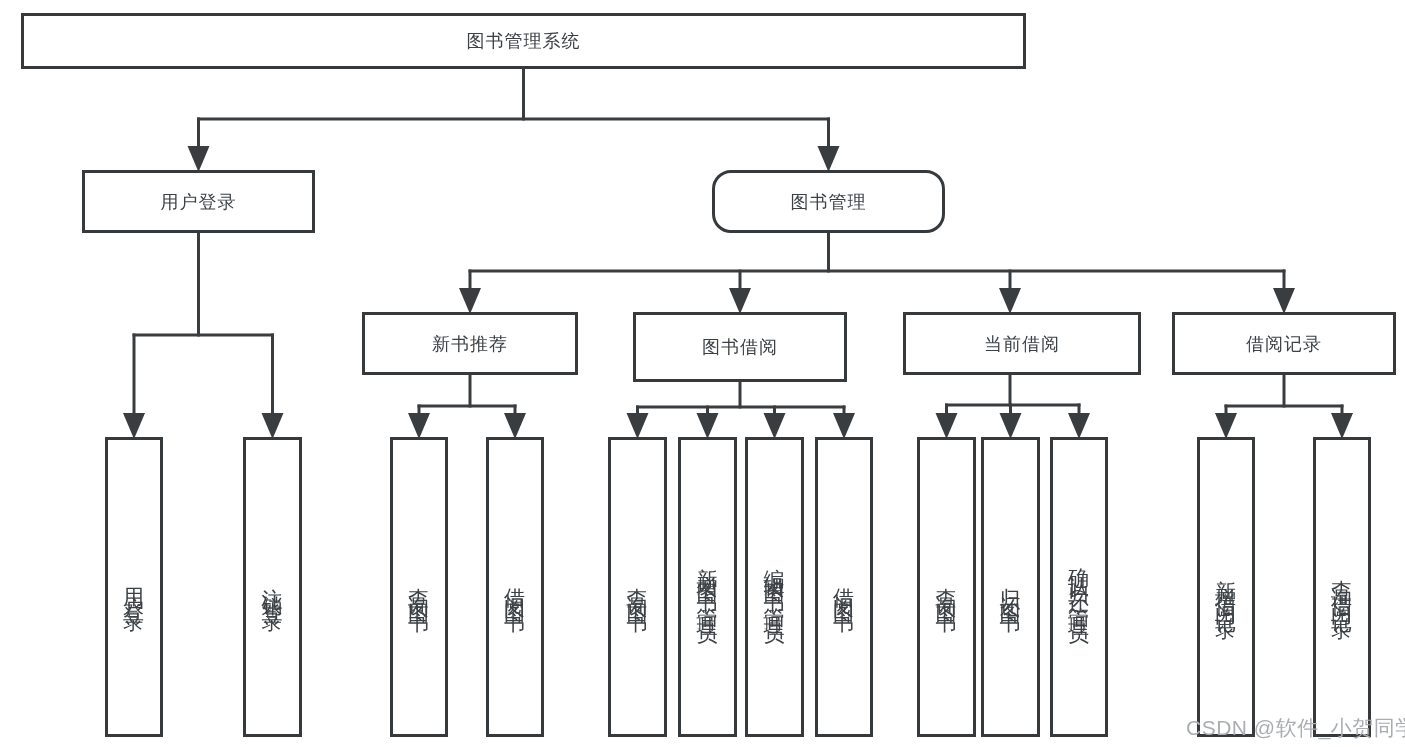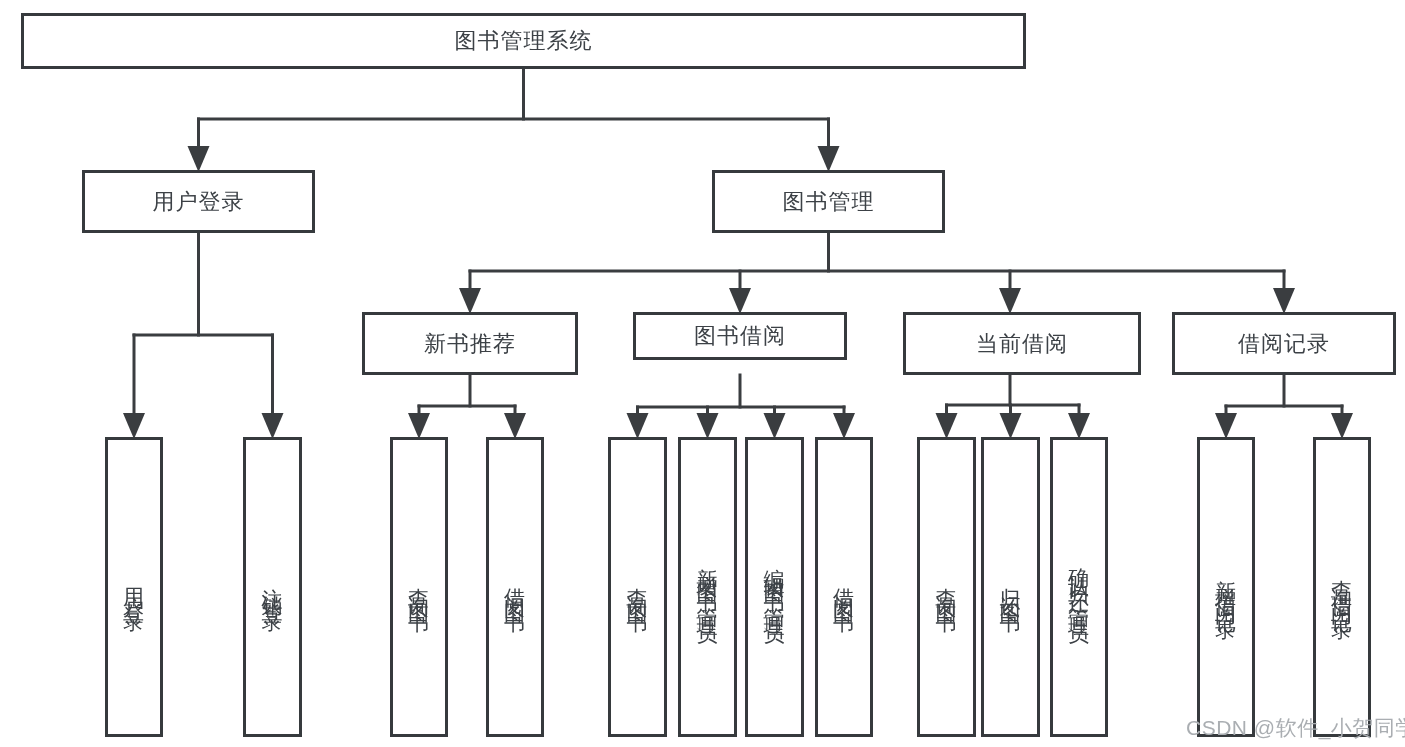--- a/index.html
+++ b/index.html
@@ -26,21 +26,21 @@
     box-sizing: border-box;
     background: #ffffff;
     border: 3px solid #363a3d;
     color: #3c4146;
     display: flex;
     align-items: center;
     justify-content: center;
     z-index: 2;
   }
   .node.h {
-    font-size: 22px;
+    font-size: 18px;
     letter-spacing: 1px;
     white-space: nowrap;
   }
   .node.v {
     writing-mode: vertical-rl;
     text-orientation: mixed;
     font-size: 21px;
     letter-spacing: 8px;
     line-height: 1;
   }
@@ -125,25 +125,25 @@
         <polygon points="1215,413 1237,413 1226,439" fill="#3a3d40"></polygon>
         <line x1="1342" y1="406" x2="1342" y2="413" stroke="#3a3d40" stroke-width="3" stroke-linecap="square"></line>
         <polygon points="1331,413 1353,413 1342,439" fill="#3a3d40"></polygon>
       </g>
     </svg>
   <div id="nodes">
       <div class="node h" style="left: 21px; top: 13px; width: 1005px; height: 56px; border-color: rgb(54, 58, 61); color: rgb(60, 65, 70);">图书管理系统</div>
       <div class="node h" style="left: 82px; top: 170px; width: 233px; height: 63px; border-color: rgb(54, 58, 61); color: rgb(60, 65, 70);">用户登录</div>
       <div class="node v" style="left: 105px; top: 437px; width: 58px; height: 300px; border-color: rgb(54, 58, 61); color: rgb(60, 65, 70);">用户登录</div>
       <div class="node v" style="left: 243px; top: 437px; width: 59px; height: 300px; border-color: rgb(54, 58, 61); color: rgb(60, 65, 70);">注销登录</div>
-      <div class="node h" style="left: 712px; top: 170px; width: 233px; height: 63px; border-color: rgb(54, 58, 61); color: rgb(60, 65, 70);">图书管理</div>
+      <div class="node h" style="left: 712px; top: 170px; width: 233px; height: 63px; border-color: rgb(54, 58, 61); color: rgb(60, 65, 70); border-radius: 19px;">图书管理</div>
       <div class="node h" style="left: 362px; top: 312px; width: 216px; height: 63px; border-color: rgb(54, 58, 61); color: rgb(60, 65, 70);">新书推荐</div>
       <div class="node v" style="left: 390px; top: 437px; width: 58px; height: 300px; border-color: rgb(54, 58, 61); color: rgb(60, 65, 70);">查询图书</div>
       <div class="node v" style="left: 486px; top: 437px; width: 58px; height: 300px; border-color: rgb(54, 58, 61); color: rgb(60, 65, 70);">借阅图书</div>
-      <div class="node h" style="left: 633px; top: 312px; width: 214px; height: 48px; border-color: rgb(54, 58, 61); color: rgb(60, 65, 70);">图书借阅</div>
+      <div class="node h" style="left: 633px; top: 312px; width: 214px; height: 70px; border-color: rgb(54, 58, 61); color: rgb(60, 65, 70);">图书借阅</div>
       <div class="node v" style="left: 608px; top: 437px; width: 59px; height: 300px; border-color: rgb(54, 58, 61); color: rgb(60, 65, 70);">查询图书</div>
       <div class="node v" style="left: 678px; top: 437px; width: 59px; height: 300px; border-color: rgb(54, 58, 61); color: rgb(60, 65, 70);">新增图书（管理员）</div>
       <div class="node v" style="left: 745px; top: 437px; width: 59px; height: 300px; border-color: rgb(54, 58, 61); color: rgb(60, 65, 70);">编辑图书（管理员）</div>
       <div class="node v" style="left: 815px; top: 437px; width: 58px; height: 300px; border-color: rgb(54, 58, 61); color: rgb(60, 65, 70);">借阅图书</div>
       <div class="node h" style="left: 903px; top: 312px; width: 238px; height: 63px; border-color: rgb(54, 58, 61); color: rgb(60, 65, 70);">当前借阅</div>
       <div class="node v" style="left: 917px; top: 437px; width: 59px; height: 300px; border-color: rgb(54, 58, 61); color: rgb(60, 65, 70);">查询图书</div>
       <div class="node v" style="left: 981px; top: 437px; width: 59px; height: 300px; border-color: rgb(54, 58, 61); color: rgb(60, 65, 70);">归还图书</div>
       <div class="node v" style="left: 1050px; top: 437px; width: 58px; height: 300px; border-color: rgb(54, 58, 61); color: rgb(60, 65, 70);">确认归还（管理员）</div>
       <div class="node h" style="left: 1172px; top: 312px; width: 224px; height: 63px; border-color: rgb(54, 58, 61); color: rgb(60, 65, 70);">借阅记录</div>
       <div class="node v" style="left: 1197px; top: 437px; width: 58px; height: 300px; border-color: rgb(54, 58, 61); color: rgb(60, 65, 70);">新增借阅记录</div>

